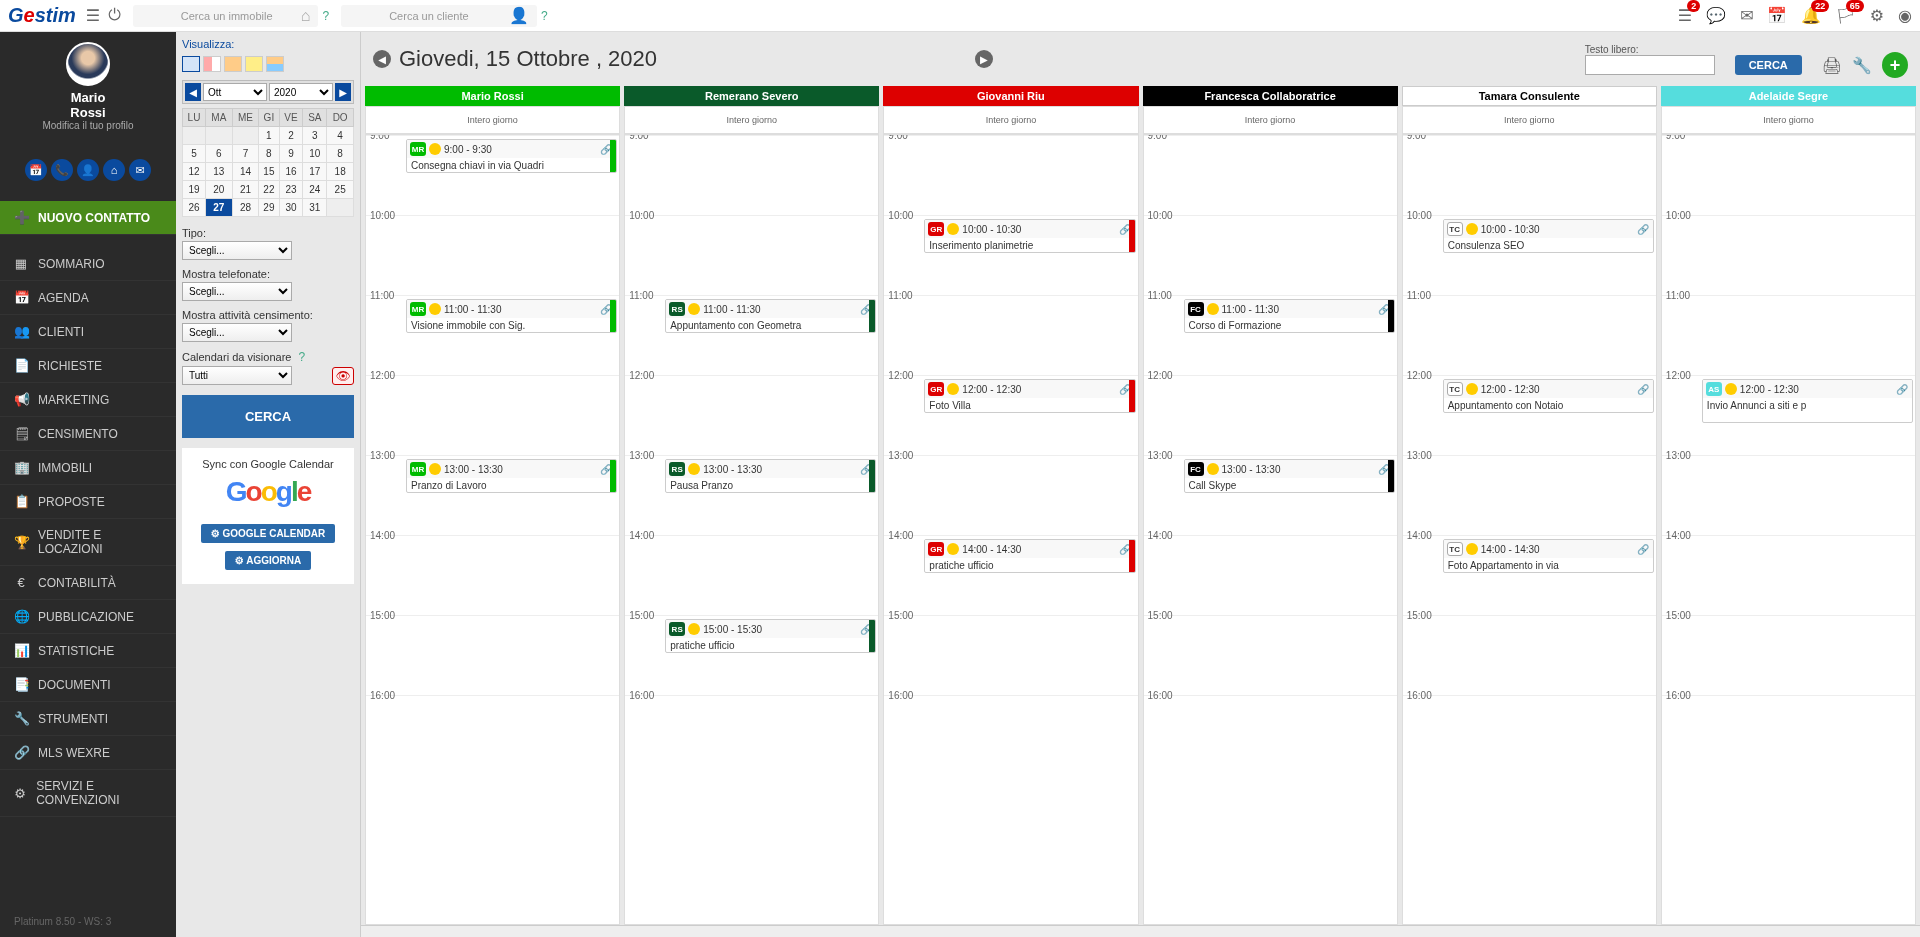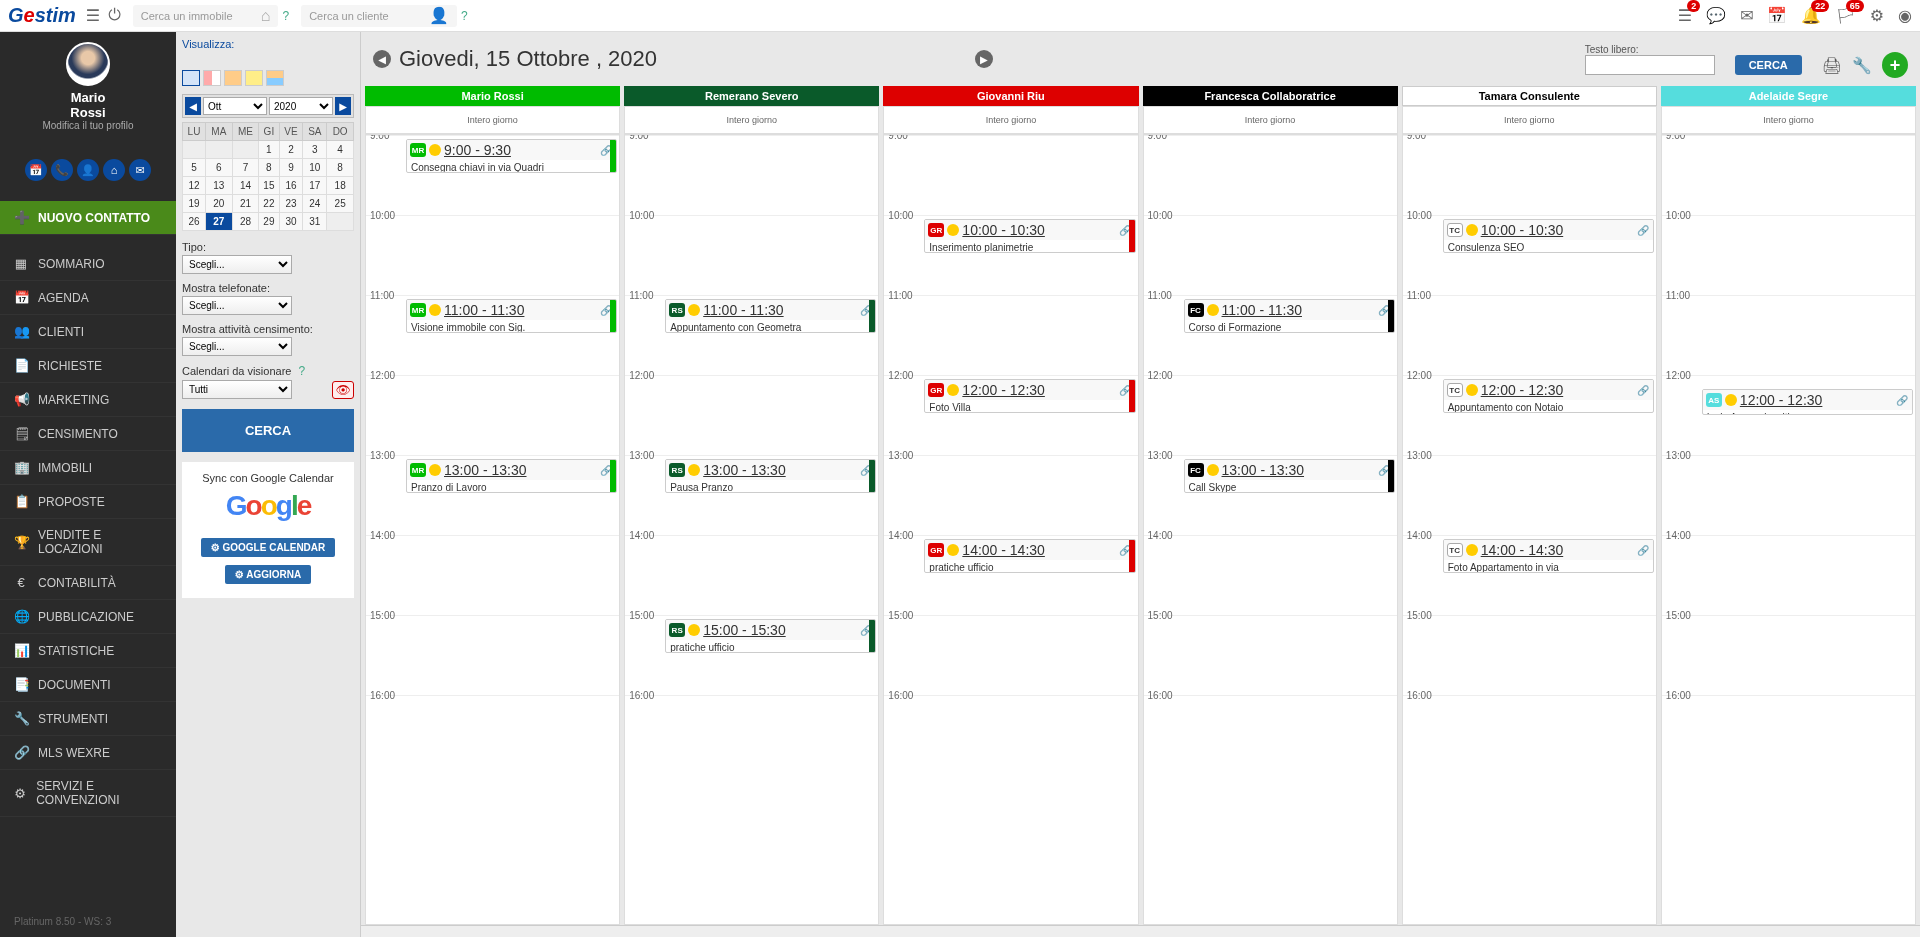--- a/index.html
+++ b/index.html
@@ -5,21 +5,21 @@
 * { margin: 0; padding: 0; box-sizing: border-box; font-family: Arial, sans-serif; }
 body { background: #f0f0f0; overflow: hidden; }
 .app { display: flex; flex-direction: column; height: 937px; width: 1920px; }
 
 
 .topbar { height: 32px; background: #fff; display: flex; align-items: center; padding: 0 8px; border-bottom: 1px solid #ddd; }
 .logo { font-size: 20px; font-weight: bold; font-style: italic; }
 .logo .g { color: #0a4a9e; } .logo .t { color: #d00; }
 .topbar-icons { display: flex; gap: 8px; margin-left: 10px; color: #666; }
 .search-box { display: flex; align-items: center; background: #f5f5f5; border-radius: 3px; margin-left: 12px; padding: 2px 8px; height: 22px; }
-.search-box input { border: none; background: transparent; font-size: 11px; width: 120px; color: #888; outline: none; }
+.search-box input { border: none; background: transparent; font-size: 11px; width: 120px; color: #888; outline: none; margin-left: 40px; }
 .search-box input::placeholder { color: #999; }
 .help-icon { color: #4a8; font-size: 12px; margin-left: 4px; }
 .topbar-right { margin-left: auto; display: flex; align-items: center; gap: 14px; color: #666; font-size: 16px; }
 .notif { position: relative; }
 .badge { position: absolute; top: -6px; right: -8px; background: #d00; color: #fff; font-size: 9px; padding: 1px 4px; border-radius: 8px; font-weight: bold; }
 
 
 .main { flex: 1; display: flex; overflow: hidden; }
 
 
@@ -31,21 +31,21 @@
 .profile-sub { font-size: 10px; color: #aaa; }
 .circle-icons { display: flex; justify-content: center; gap: 4px; margin: 8px 0; }
 .circle-icons span { width: 22px; height: 22px; border-radius: 50%; background: #0a4a9e; color: #fff; display: flex; align-items: center; justify-content: center; font-size: 11px; cursor: pointer; }
 .nav-item { padding: 9px 14px; font-size: 12px; display: flex; align-items: center; gap: 10px; cursor: pointer; border-bottom: 1px solid #333; }
 .nav-item.new { background: #4a8a1a; color: #fff; font-weight: bold; }
 .nav-item .icon { width: 14px; text-align: center; font-size: 13px; }
 .footer-ver { font-size: 10px; color: #666; padding: 10px 14px; margin-top: auto; }
 
 
 .left-panel { width: 185px; background: #e8e8e8; border-right: 1px solid #ccc; padding: 6px; font-size: 11px; overflow-y: auto; }
-.view-label { color: #0a4a9e; font-size: 11px; margin-bottom: 20px; display: block; }
+.view-label { color: #0a4a9e; font-size: 11px; margin-bottom: 6px; display: block; }
 .view-icons { display: flex; gap: 3px; margin-bottom: 8px; }
 .view-icons span { width: 18px; height: 16px; border: 1px solid #ccc; background: #fff; cursor: pointer; display: inline-block; position: relative; }
 .view-icons span:first-child { border: 1px solid #0a4a9e; background: #d4e4f8; }
 .cal-nav { display: flex; align-items: center; gap: 2px; margin-bottom: 4px; background: #e0e0e0; padding: 2px; border: 1px solid #bbb; }
 .cal-nav button { width: 16px; height: 18px; background: #0a4a9e; color: #fff; border: none; font-size: 10px; cursor: pointer; display: flex; align-items: center; justify-content: center; }
 .cal-nav select { flex: 1; font-size: 10px; height: 18px; border: 1px solid #aaa; background: #fff; }
 .minical { width: 100%; border-collapse: collapse; font-size: 10px; margin-bottom: 10px; }
 .minical th { padding: 3px 0; color: #555; font-weight: normal; background: #e0e0e0; border: 1px solid #ccc; }
 .minical td { text-align: center; padding: 3px 0; color: #333; cursor: pointer; border: 1px solid #ddd; background: #f8f8f8; }
 .minical td.empty { background: #eee; }
@@ -87,21 +87,21 @@
 .hdr-gray { background: #fff; color: #000; border: 1px solid #ccc; }
 .hdr-cyan { background: #5dd; color: #fff; }
 .allday { height: 28px; border: 1px solid #ddd; display: flex; align-items: center; justify-content: center; font-size: 9px; color: #666; }
 .time-body { flex: 1; position: relative; overflow: hidden; border: 1px solid #ddd; }
 .time-slot { position: absolute; left: 0; right: 0; border-top: 1px solid #eee; }
 .time-label { position: absolute; left: 4px; top: -6px; font-size: 10px; color: #666; }
 .event { position: absolute; left: 40px; right: 2px; background: #fff; border: 1px solid #ccc; border-radius: 2px; font-size: 10px; overflow: hidden; }
 .event-head { display: flex; align-items: center; gap: 3px; padding: 2px 3px; background: #f8f8f8; }
 .ev-badge { width: 16px; height: 14px; border-radius: 3px; color: #fff; font-size: 8px; font-weight: bold; display: flex; align-items: center; justify-content: center; }
 .ev-dot { width: 12px; height: 12px; border-radius: 50%; background: #fc0; }
-.ev-time { font-size: 14px; color: #333; text-decoration: underline; }
+.ev-time { font-size: 10px; color: #333; }
 .ev-link { margin-left: auto; color: #6a6; font-size: 10px; }
 .event-body { padding: 2px 4px; color: #333; white-space: nowrap; overflow: hidden; text-overflow: ellipsis; }
 .ev-stripe { position: absolute; right: 0; top: 0; bottom: 0; width: 6px; }
 .stripe-green { background: #0b0; }
 .stripe-darkgreen { background: #0a5a2a; }
 .stripe-red { background: #d00; }
 .stripe-black { background: #000; }
 .bg-MR { background: #0b0; } .bg-RS { background: #0a5a2a; } .bg-GR { background: #d00; } .bg-FC { background: #000; } .bg-TC { background: #fff; color: #333; border: 1px solid #aaa; } .bg-AS { background: #5dd; }
 
 
@@ -656,21 +656,21 @@
               </div>
               <div class="time-slot" style="top: 400px; height: 80px;">
                 <span class="time-label">14:00</span>
               </div>
               <div class="time-slot" style="top: 480px; height: 80px;">
                 <span class="time-label">15:00</span>
               </div>
               <div class="time-slot" style="top: 560px; height: 80px;">
                 <span class="time-label">16:00</span>
               </div>
-              <div class="event" style="top: 254px; height: 26px;">
+              <div class="event" style="top: 244px; height: 44px;">
                 <div class="event-head">
                   <span class="ev-badge bg-AS">AS</span>
                   <span class="ev-dot"></span>
                   <span class="ev-time">12:00 - 12:30</span>
                   <span class="ev-link">🔗</span>
                 </div>
                 <div class="event-body">Invio Annunci a siti e p</div>
               </div>
             </div>
           </div>

